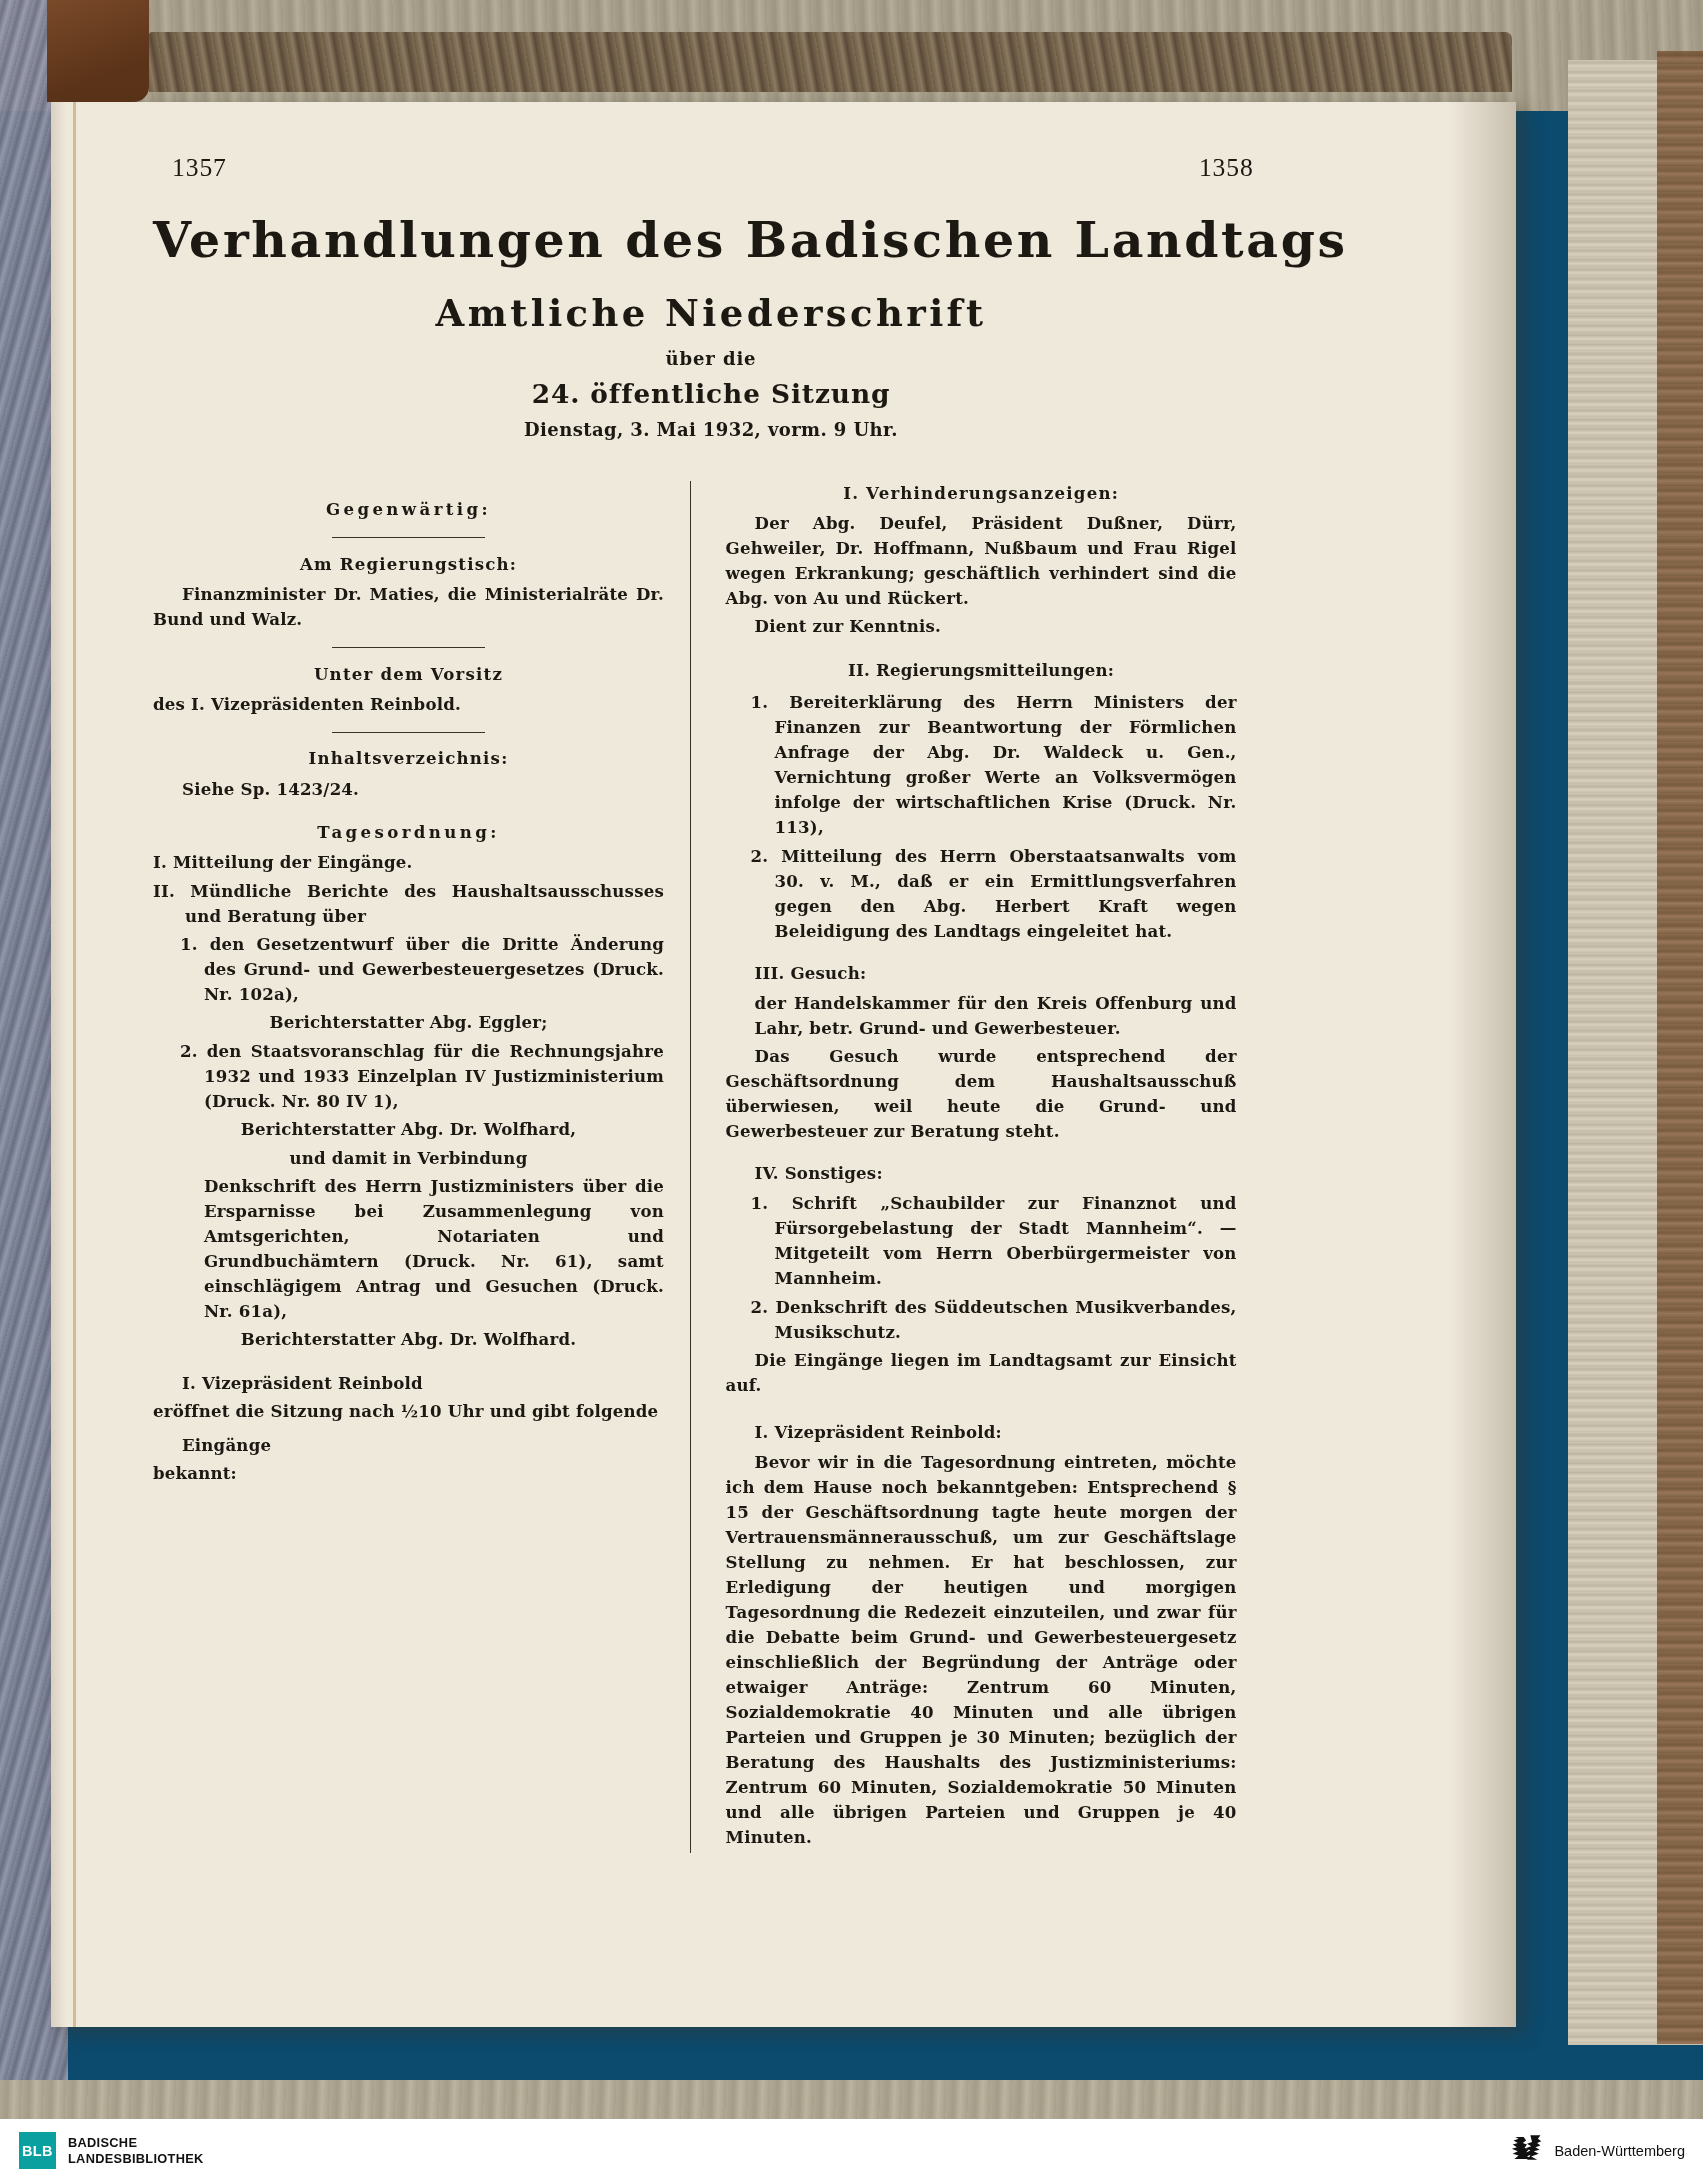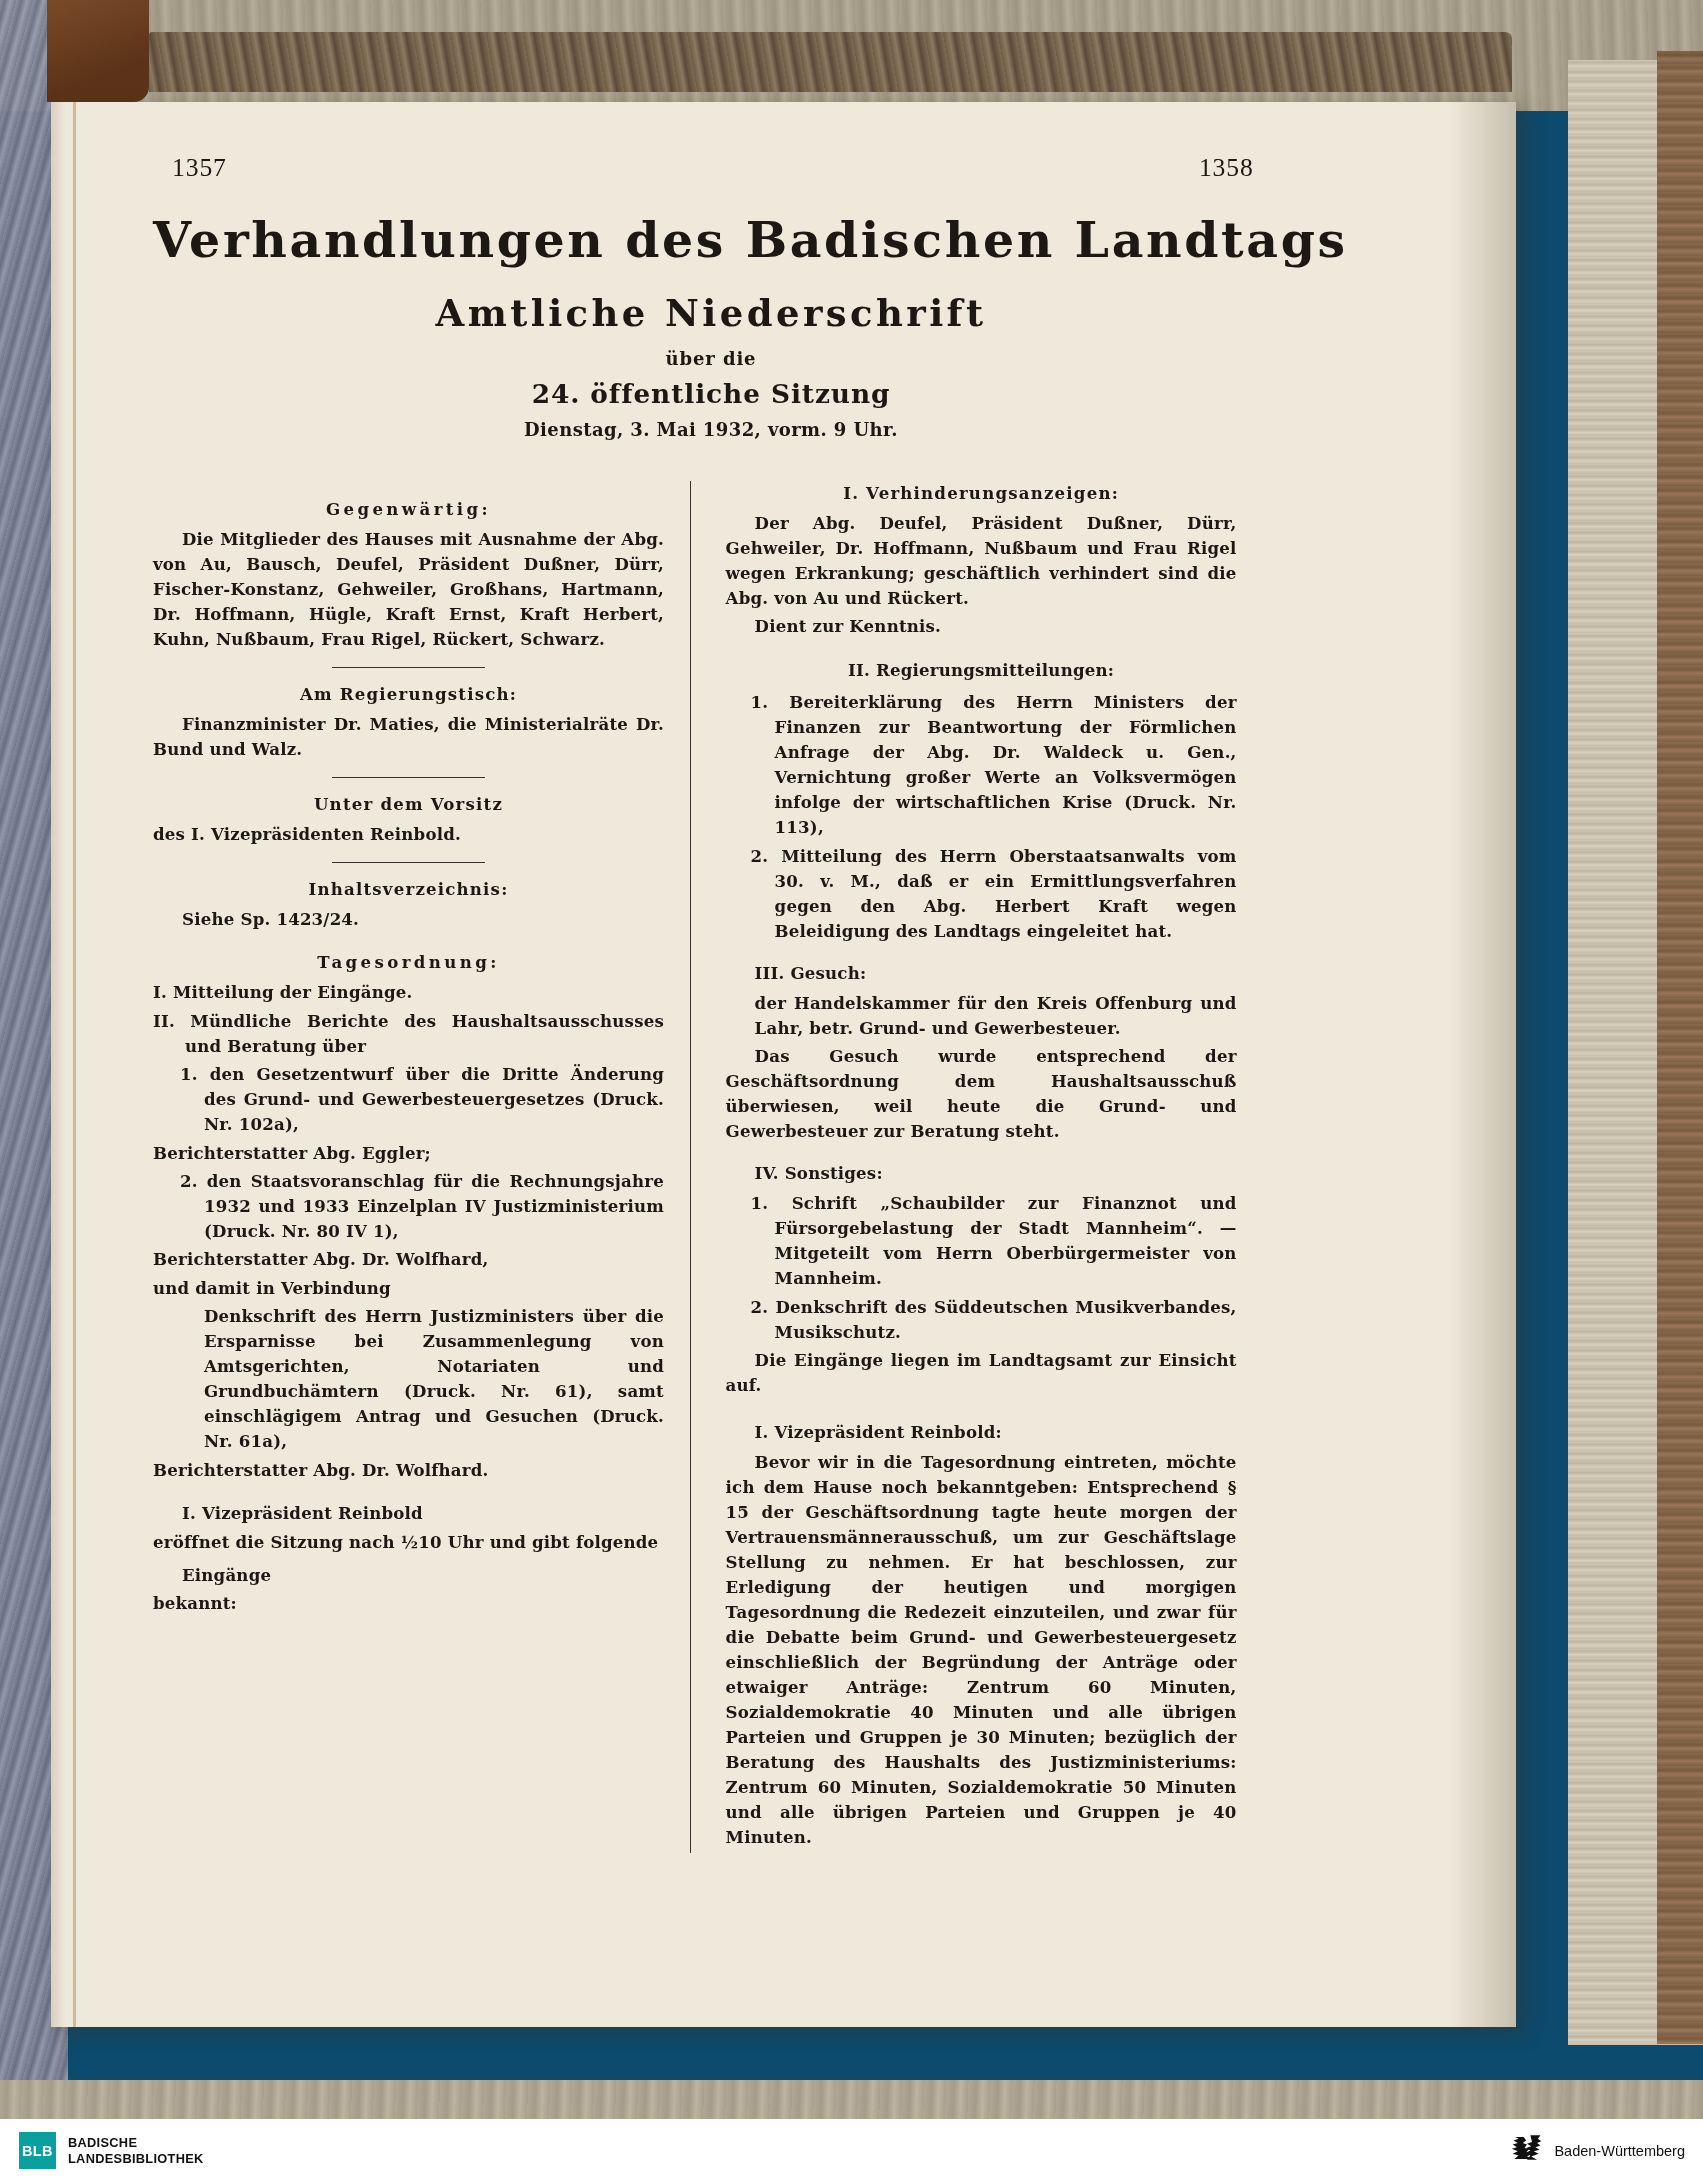--- a/index.html
+++ b/index.html
@@ -217,21 +217,21 @@
   .sec-head {
     text-align: center;
     font-weight: 700;
     margin: 19px 0 6.8px 0;
   }
   .sec-head-left {
     font-weight: 700;
     margin: 17px 0 5.1px 0;
     text-indent: 29px;
   }
-  .reporter { text-align: left; }
+  .reporter { text-align: center; }
 
   
   #footer {
     position: absolute;
     left: 0;
     bottom: 0;
     width: 1704px;
     height: 63px;
     background: #ffffff;
     display: flex;
@@ -299,21 +299,20 @@
         <div class="fraktur title-session">24. öffentliche Sitzung</div>
         <div class="fraktur title-date">Dienstag, 3. Mai 1932, vorm. 9 Uhr.</div>
       </div>
 
       <div class="columns">
         <div class="divider"></div>
 
         <div class="col left fraktur">
 
           <div class="head sp">Gegenwärtig:</div>
-          <p class="indent">Die Mitglieder des Hauses mit Ausnahme der Abg. von Au, Bausch, Deufel, Präsident Dußner, Dürr, Fischer-Konstanz, Gehweiler, Großhans, Hartmann, Dr. Hoffmann, Hügle, Kraft Ernst, Kraft Herbert, Kuhn, Nußbaum, Frau Rigel, Rückert, Schwarz.</p>
 
           <div class="rule"></div>
 
           <div class="head">Am Regierungstisch:</div>
           <p class="indent">Finanzminister Dr. Maties, die Ministerialräte Dr. Bund und Walz.</p>
 
           <div class="rule"></div>
 
           <div class="head">Unter dem Vorsitz</div>
           <p>des I. Vizepräsidenten Reinbold.</p>

